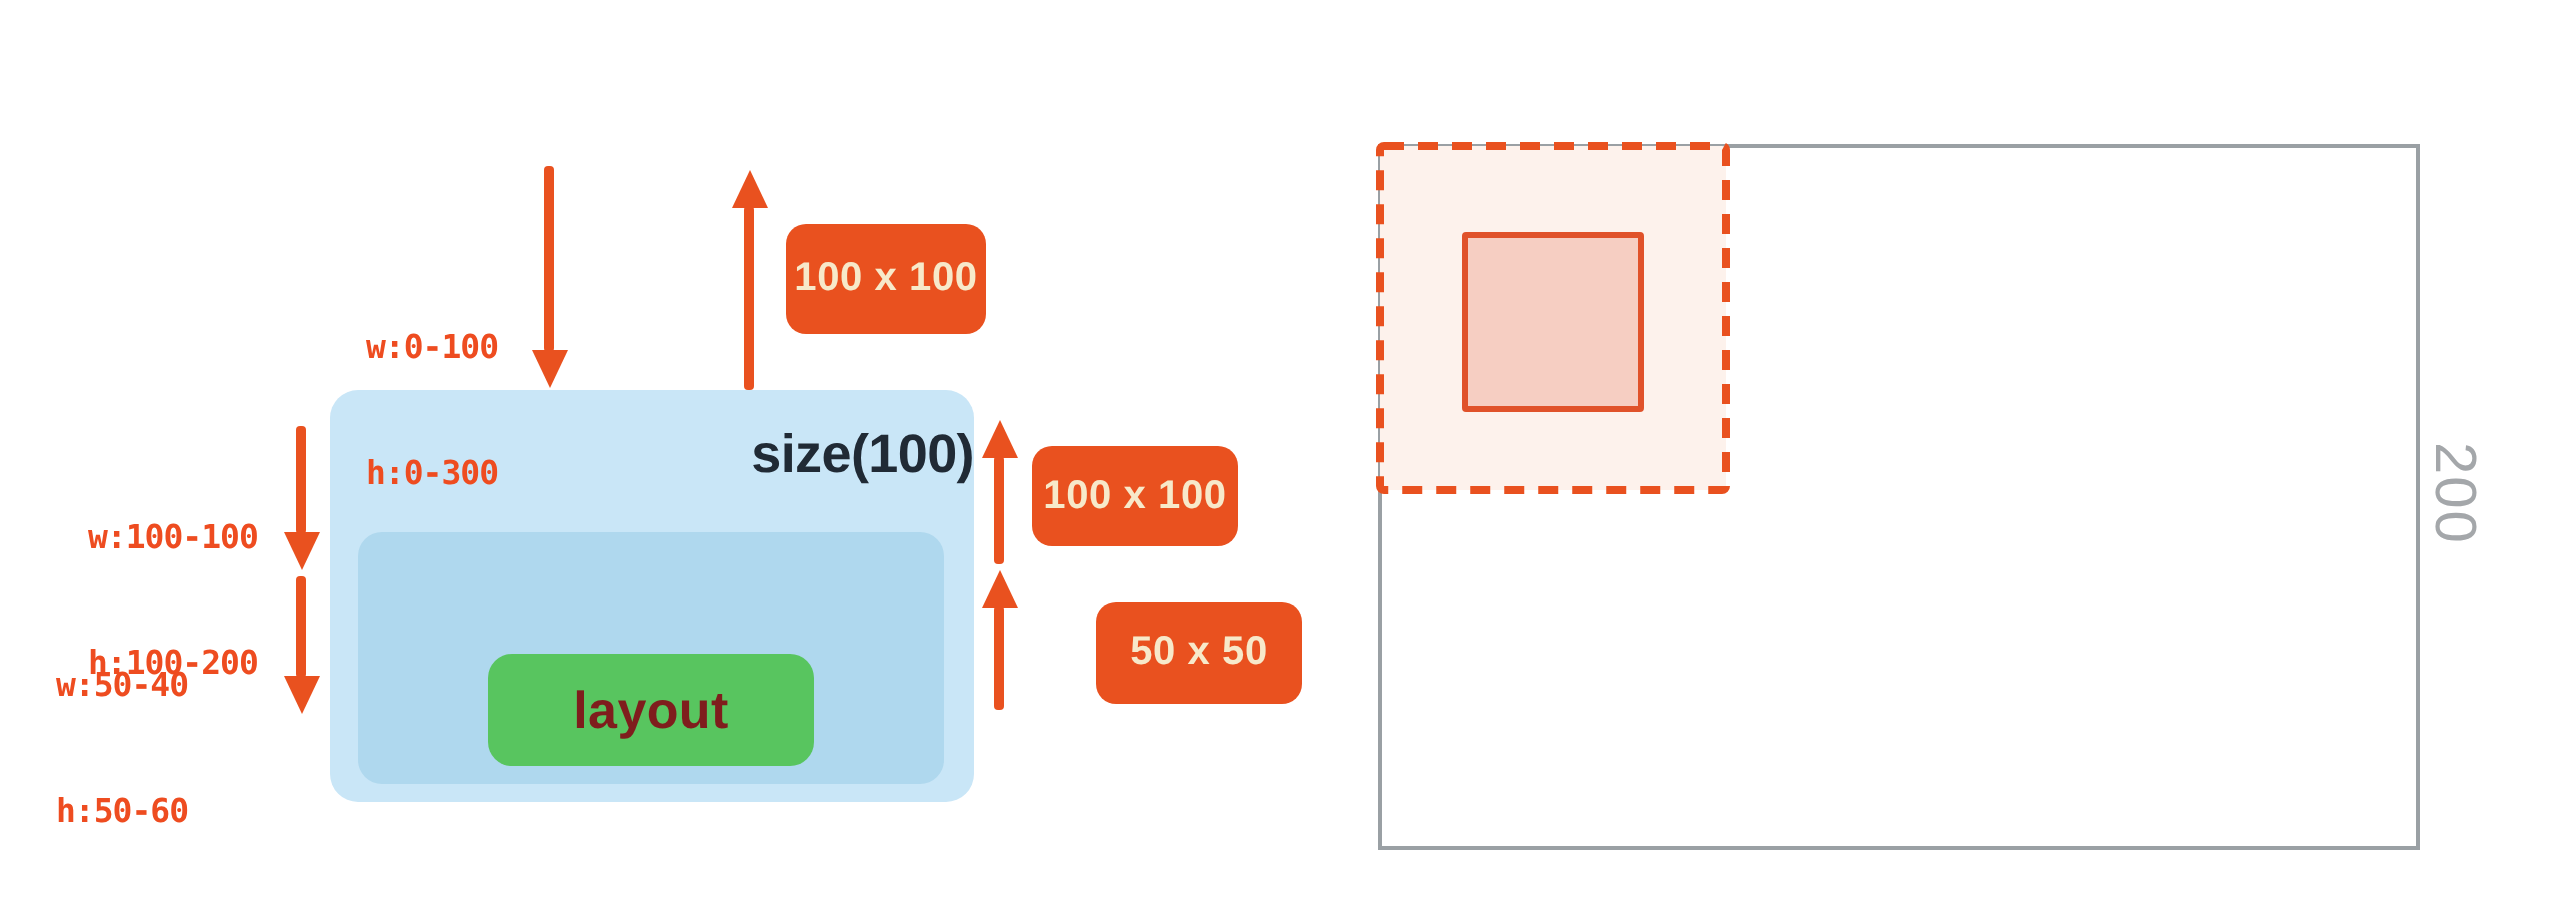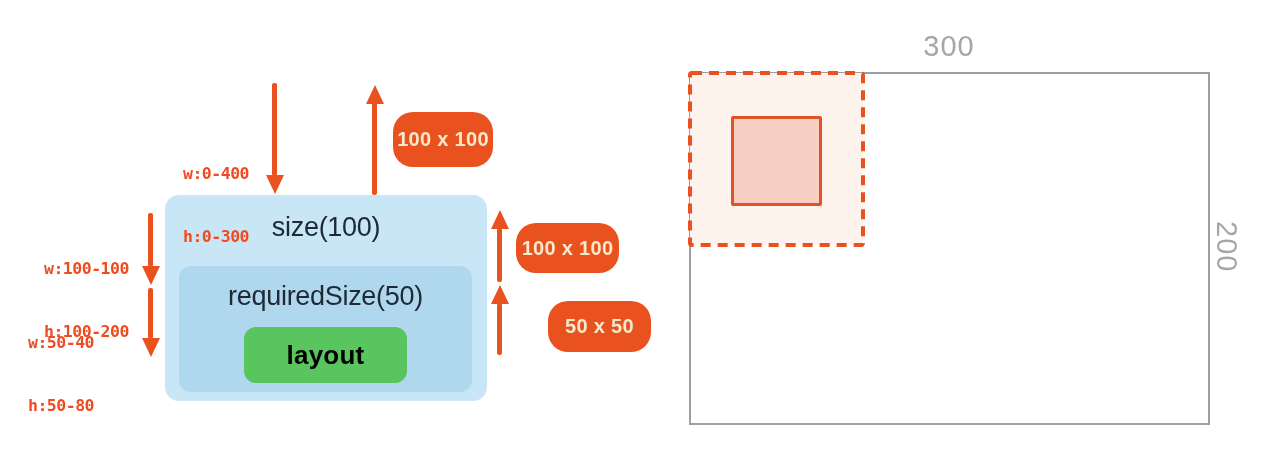--- a/index.html
+++ b/index.html
@@ -21,30 +21,30 @@
     position:relative;width:1280px;height:462px;background:#ffffff;overflow:hidden;
     font-family:"Liberation Sans",sans-serif;
   }
   .layer{position:absolute;inset:0;}
   
   .box{position:absolute;box-sizing:border-box;}
   .size-box{left:165px;top:195px;width:322px;height:206px;background:var(--outer-blue);border-radius:14px;}
   .required-box{left:179px;top:266px;width:293px;height:126px;background:var(--inner-blue);border-radius:12px;}
   .layout-box{left:244px;top:327px;width:163px;height:56px;background:var(--green);border-radius:12px;
     display:flex;align-items:center;justify-content:center;}
-  .box-label{position:absolute;font-weight:400;font-size:27px;color:var(--dark);text-align:center;letter-spacing:-0.3px;}
+  .box-label{position:absolute;font-weight:700;font-size:27px;color:var(--dark);text-align:right;letter-spacing:-0.3px;}
   .size-label{left:165px;top:212px;width:322px;}
   .required-label{left:179px;top:281px;width:293px;}
-  .layout-label{color:#000000;font-weight:700;font-size:26px;letter-spacing:0.2px;}
+  .layout-label{color:#7f1d1d;font-weight:700;font-size:26px;letter-spacing:0.2px;}
   .constraint-label{
     position:absolute;font-family:"DejaVu Sans Mono",monospace;font-weight:700;
     font-size:16.5px;line-height:21px;color:var(--orange-text);letter-spacing:-0.5px;white-space:pre;
   }
   .badge{
-    position:absolute;background:var(--orange);border-radius:20px;color:var(--badge-text);
+    position:absolute;background:var(--orange);border-radius:10px;color:var(--badge-text);
     font-weight:700;font-size:20px;display:flex;align-items:center;justify-content:center;letter-spacing:0.3px;
   }
   .shaft{position:absolute;width:5px;background:var(--orange);border-radius:2px;}
   .head-down{position:absolute;width:0;height:0;border-left:9px solid transparent;border-right:9px solid transparent;border-top:19px solid var(--orange);}
   .head-up{position:absolute;width:0;height:0;border-left:9px solid transparent;border-right:9px solid transparent;border-bottom:19px solid var(--orange);}
   
   .parent-rect{left:689px;top:72px;width:521px;height:353px;background:#ffffff;border:2px solid var(--rect-gray);}
   .dim-label{position:absolute;color:var(--dim-gray);font-size:29px;font-weight:400;letter-spacing:1px;}
   .dim-300{left:889px;top:30px;width:120px;text-align:center;}
   .dim-200{left:1212px;top:221px;writing-mode:vertical-rl;line-height:1;}
@@ -58,24 +58,23 @@
 <div class="canvas">
 
   <div class="layer">
 
     <div class="box size-box"></div>
     <div class="box required-box"></div>
     <div class="box layout-box">
       <span class="layout-label">layout</span>
     </div>
     <div class="box-label size-label">size(100)</div>
-    <div class="box-label required-label">requiredSize(50)</div>
 
     <div class="constraint-label" style="left:183px;top:121px;">
-      <div>w:0-400</div>
+      <div>w:0-100</div>
       <div>h:0-300</div>
     </div>
     <div>
       <div class="shaft" style="left:272px;top:83px;height:93px;"></div>
       <div class="head-down" style="left:266px;top:175px;"></div>
     </div>
 
     <div>
       <div class="head-up" style="left:366px;top:85px;"></div>
       <div class="shaft" style="left:372px;top:103px;height:92px;"></div>
@@ -86,21 +85,21 @@
       <div>w:100-100</div>
       <div>h:100-200</div>
     </div>
     <div>
       <div class="shaft" style="left:148px;top:213px;height:54px;"></div>
       <div class="head-down" style="left:142px;top:266px;"></div>
     </div>
 
     <div class="constraint-label" style="left:28px;top:290px;">
       <div>w:50-40</div>
-      <div>h:50-80</div>
+      <div>h:50-60</div>
     </div>
     <div>
       <div class="shaft" style="left:148px;top:288px;height:51px;"></div>
       <div class="head-down" style="left:142px;top:338px;"></div>
     </div>
 
     <div>
       <div class="head-up" style="left:491px;top:210px;"></div>
       <div class="shaft" style="left:497px;top:228px;height:54px;"></div>
     </div>
@@ -111,21 +110,20 @@
       <div class="shaft" style="left:497px;top:303px;height:52px;"></div>
     </div>
     <div class="badge" style="left:516px;top:301px;width:103px;height:51px;margin-left:32px;">50 x 50</div>
 
   </div>
 
   <div class="layer">
 
     <div class="box parent-rect"></div>
 
-    <div class="dim-label dim-300">300</div>
     <div class="dim-label dim-200">200</div>
 
     <svg class="dashed-svg" width="179" height="178" aria-hidden="true">
       <rect x="2" y="2" width="173" height="172" rx="2" fill="#FDF2EC" stroke="#E9511F" stroke-width="4" stroke-dasharray="10 7"></rect>
     </svg>
 
     <div class="box measured-square"></div>
 
   </div>
 </div>

